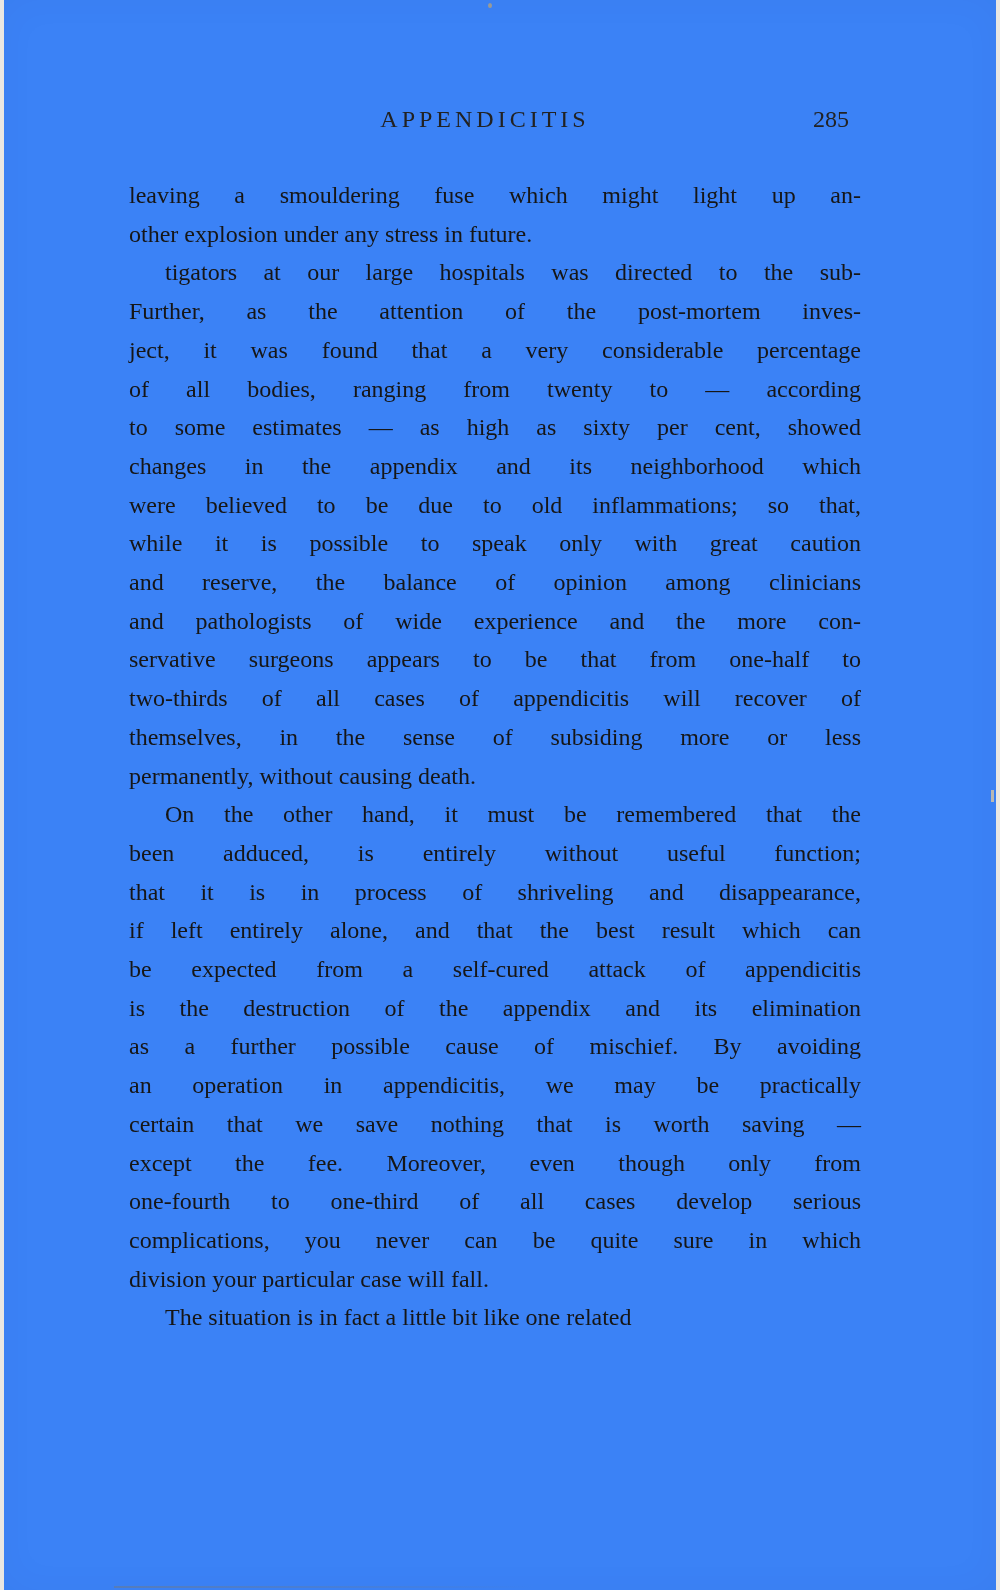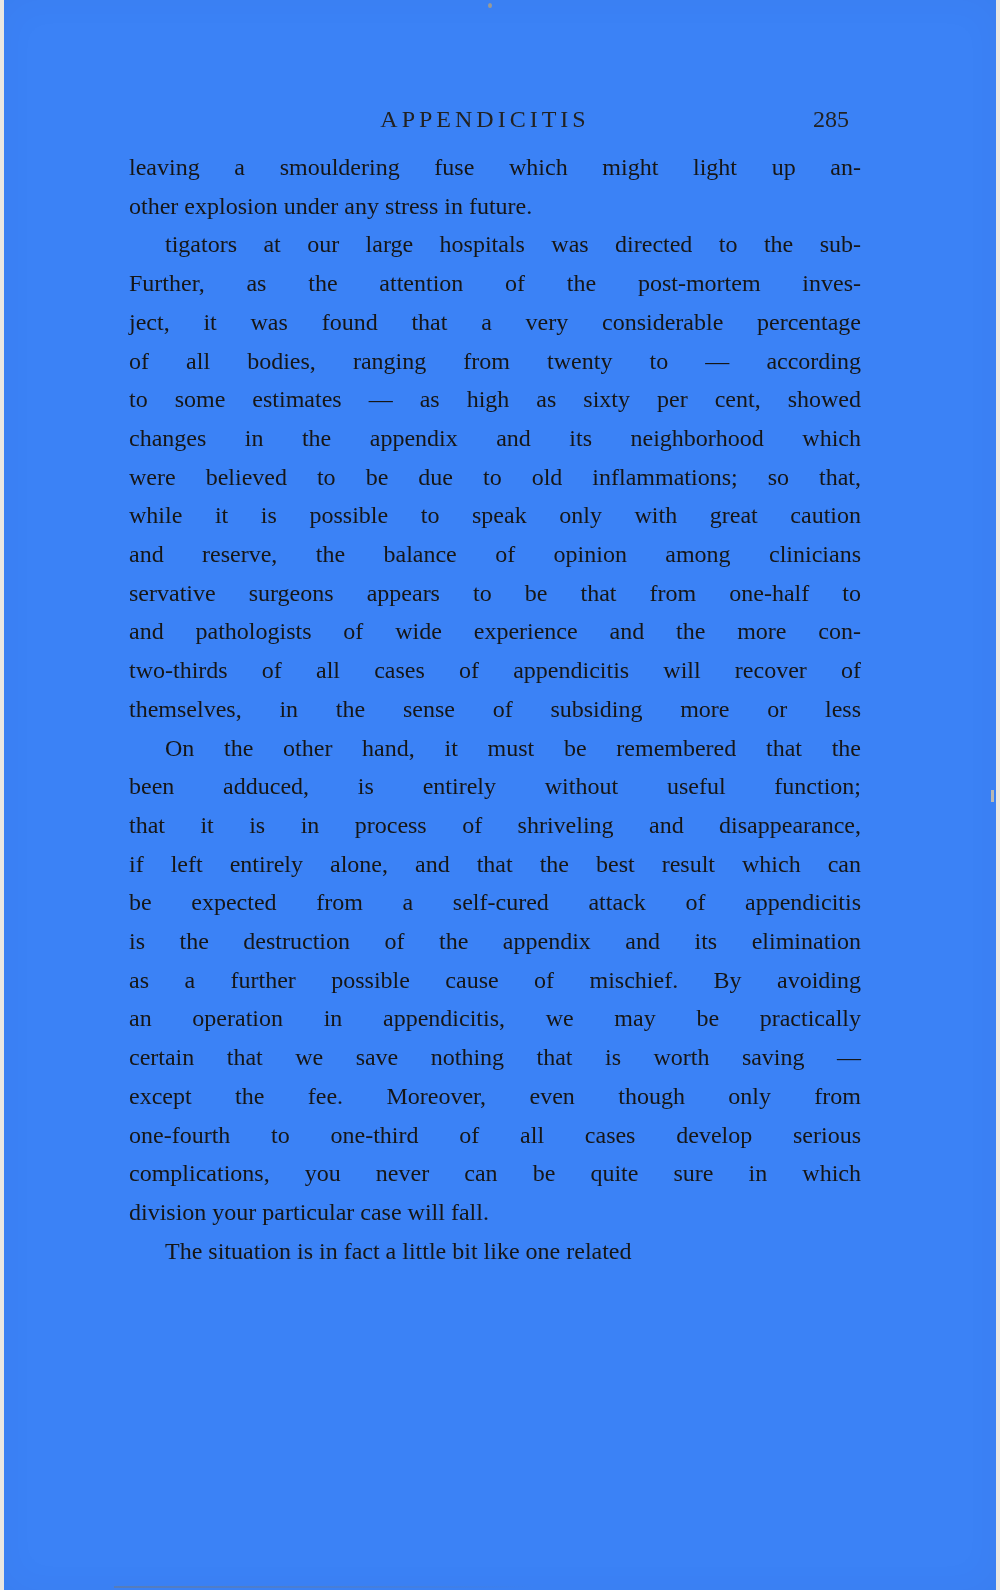--- a/index.html
+++ b/index.html
@@ -36,21 +36,21 @@
   }
   .page-number {
     position: absolute;
     right: 12px;
     top: 0;
     font-size: 24px;
     color: #222;
   }
   .text-block {
     position: absolute;
-    top: 148px;
+    top: 176px;
     left: 125px;
     width: 732px;
     font-size: 24px;
     line-height: 38.7px;
     color: #161616;
   }
   .para { margin: 0; }
   .line {
     text-align: justify;
     text-align-last: justify;
@@ -111,24 +111,25 @@
       <div class="para indent">
         <div class="line">tigators at our large hospitals was directed to the sub-</div>
         <div class="line">Further, as the attention of the post-mortem inves-</div>
         <div class="line">ject, it was found that a very considerable percentage</div>
         <div class="line">of all bodies, ranging from twenty to — according</div>
         <div class="line">to some estimates — as high as sixty per cent, showed</div>
         <div class="line">changes in the appendix and its neighborhood which</div>
         <div class="line">were believed to be due to old inflammations; so that,</div>
         <div class="line">while it is possible to speak only with great caution</div>
         <div class="line">and reserve, the balance of opinion among clinicians</div>
+        <div class="line">and pathologists of wide experience and the more con-</div>
         <div class="line">servative surgeons appears to be that from one-half to</div>
-        <div class="line">and pathologists of wide experience and the more con-</div>
         <div class="line">two-thirds of all cases of appendicitis will recover of</div>
         <div class="line">themselves, in the sense of subsiding more or less</div>
+        <div class="line last">permanently, without causing death.</div>
       </div>
       <div class="para indent">
         <div class="line">On the other hand, it must be remembered that the</div>
         <div class="line">been adduced, is entirely without useful function;</div>
         <div class="line">that it is in process of shriveling and disappearance,</div>
         <div class="line">if left entirely alone, and that the best result which can</div>
         <div class="line">be expected from a self-cured attack of appendicitis</div>
         <div class="line">is the destruction of the appendix and its elimination</div>
         <div class="line">as a further possible cause of mischief. By avoiding</div>
         <div class="line">an operation in appendicitis, we may be practically</div>

